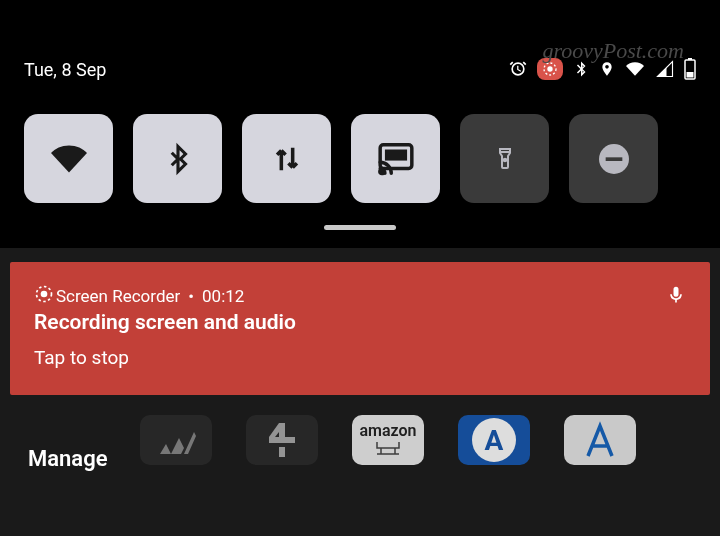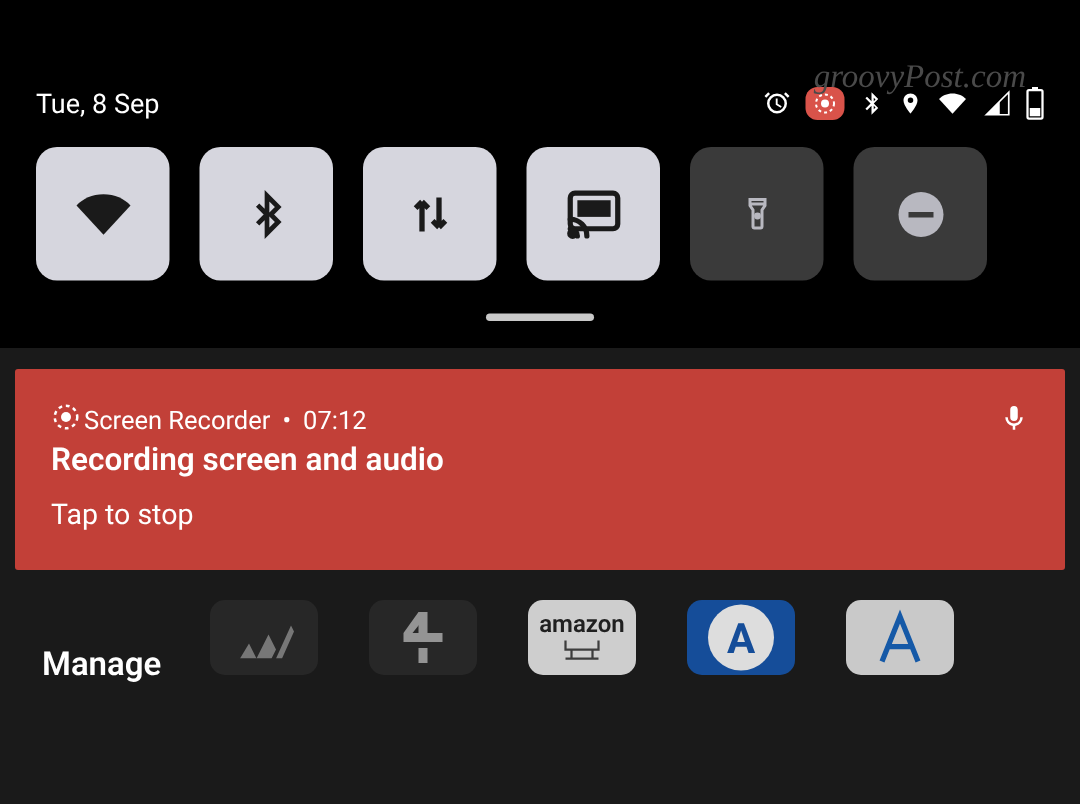--- a/index.html
+++ b/index.html
@@ -19,21 +19,21 @@
     .clock {
       font-size: 26px;
       font-weight: 600;
       letter-spacing: 0.5px;
     }
     .status-bar {
       display: flex;
       align-items: flex-end;
       justify-content: space-between;
       margin-top: 34px;
-      margin-bottom: 18px;
+      margin-bottom: 34px;
       font-size: 18px;
     }
     .status-icons {
       display: flex;
       align-items: center;
       gap: 9px;
     }
     .status-icons svg { display: block; }
     .rec-badge {
       background: #d9534a;
@@ -238,21 +238,21 @@
 <div class="notification">
   <div class="notif-header">
     <span>
       <svg width="20" height="20" viewBox="0 0 24 24">
           <circle cx="12" cy="12" r="9" fill="none" stroke="#fff" stroke-width="2" stroke-dasharray="3 3"></circle>
           <circle cx="12" cy="12" r="4" fill="#fff"></circle>
         </svg>
     </span>
     <span>Screen Recorder</span>
     <span class="dot-sep">•</span>
-    <span>07:12</span>
+    <span>00:12</span>
   </div>
   <div class="notif-title">Recording screen and audio</div>
   <div class="notif-subtitle">Tap to stop</div>
   <span class="notif-mic">
     <svg width="20" height="26" viewBox="0 0 24 24" fill="#fff">
         <path d="M12 14a3 3 0 003-3V5a3 3 0 00-6 0v6a3 3 0 003 3zm5-3a5 5 0 01-10 0H5a7 7 0 006 6.9V21h2v-3.1A7 7 0 0019 11h-2z"></path>
       </svg>
   </span>
 </div>
 

